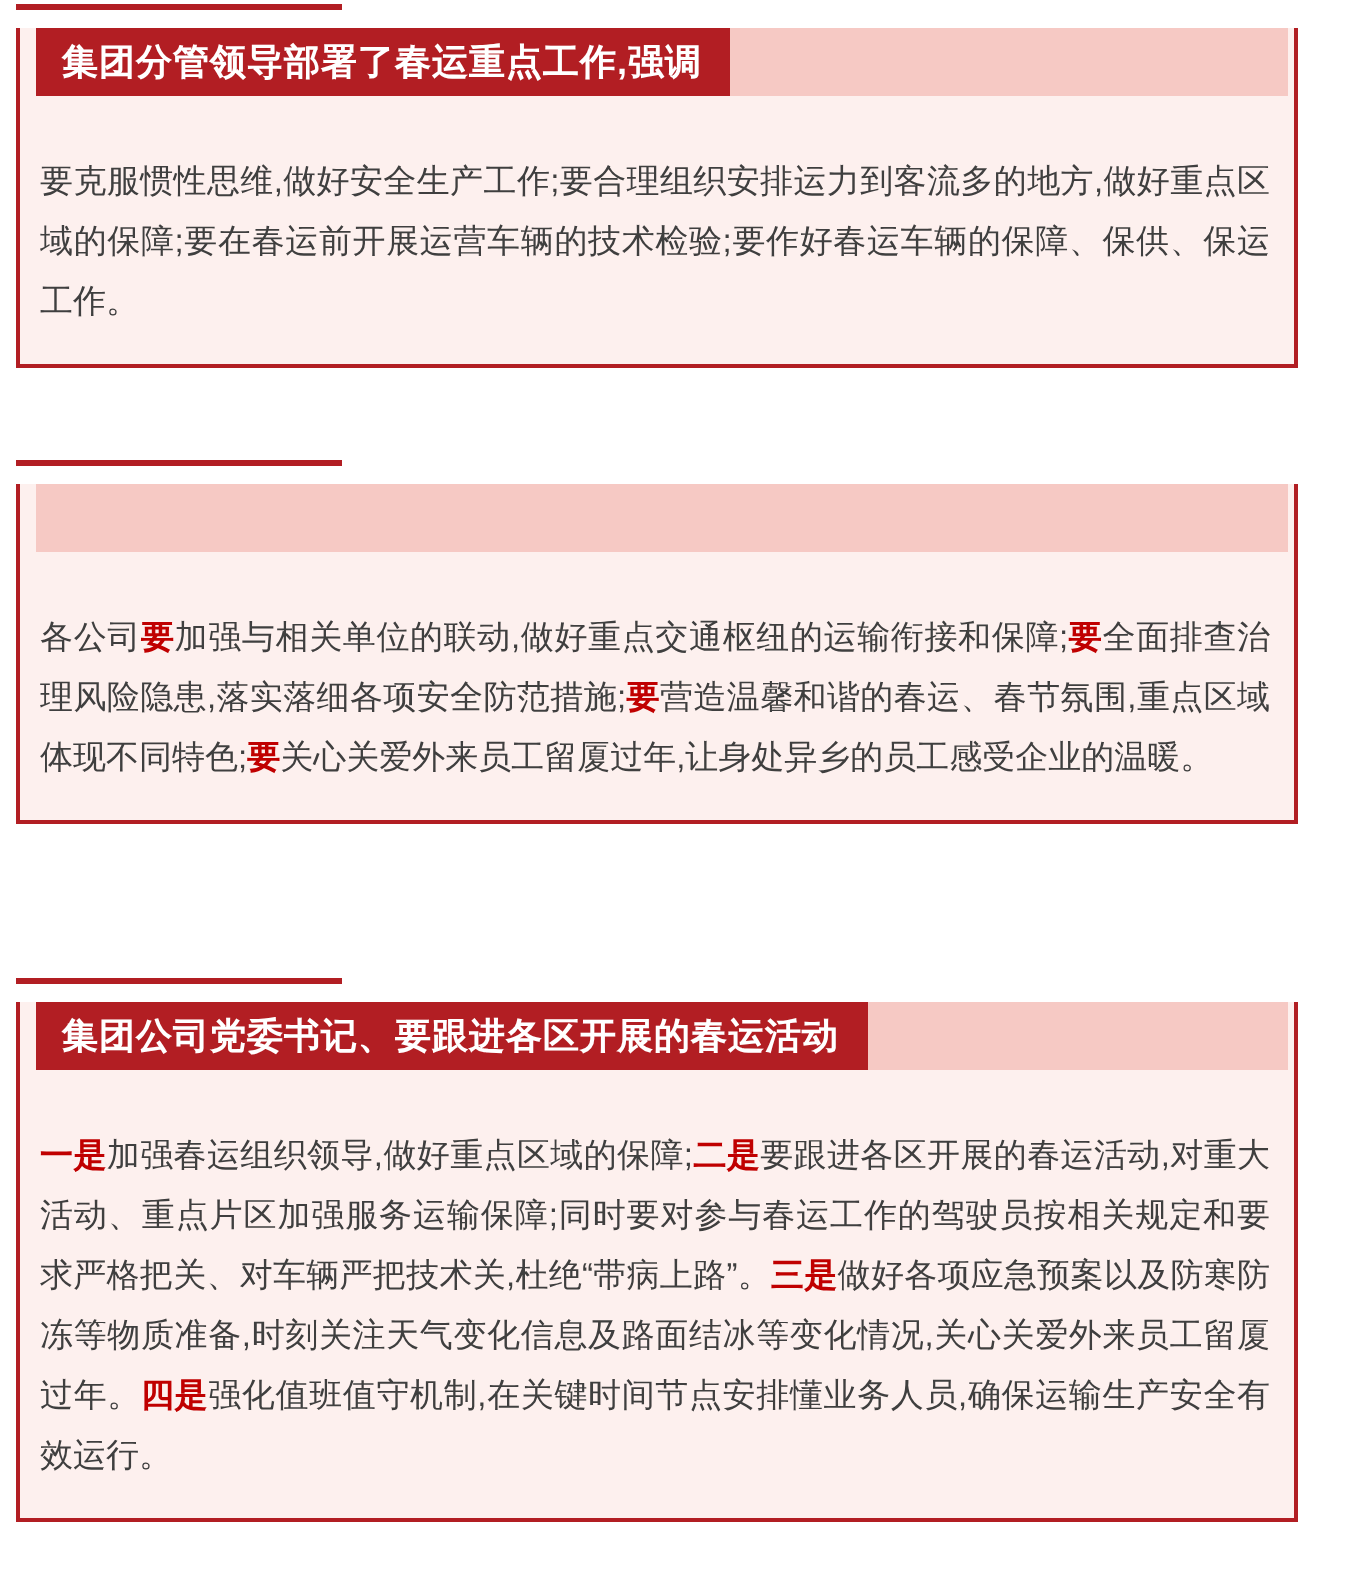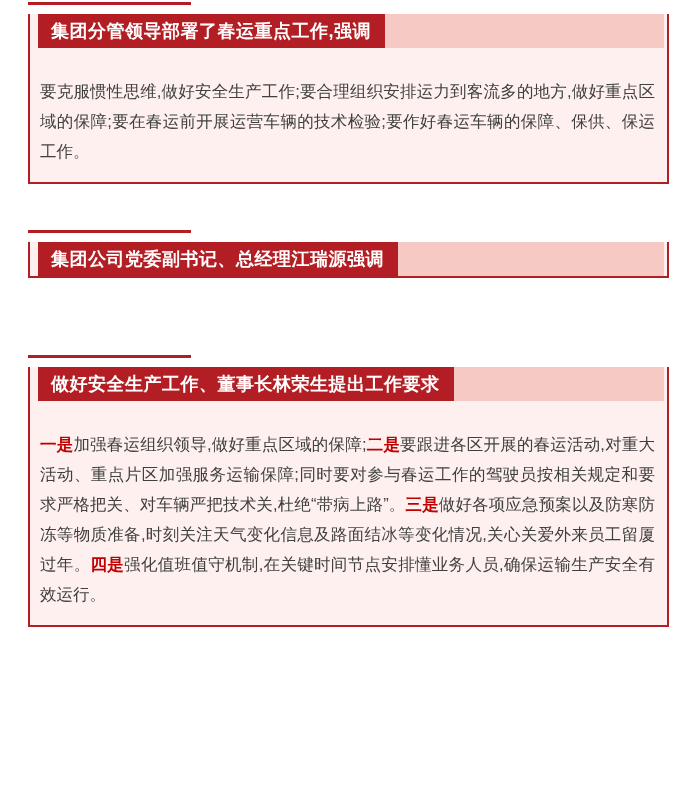--- a/index.html
+++ b/index.html
@@ -10,21 +10,20 @@
   }
   body {
     width: 686px;
     min-height: 785px;
   }
   .page {
     width: 654px;
     min-height: 785px;
     background: #ffffff;
     overflow: hidden;
-    padding-left: 20px;
   }
   .section {
     margin-left: 8px;
     margin-right: 5px;
   }
   .section.first  { margin-top: 2px; }
   .section.second { margin-top: 46px; }
   .section.third  { margin-top: 77px; }
   .topline {
     width: 163px;
@@ -85,34 +84,32 @@
         <div class="header-band"></div>
       </div>
       <div class="body-text"><span>要克服惯性思维,做好安全生产工作;要合理组织安排运力到客流多的地方,做好重点区域的保障;要在春运前开展运营车辆的技术检验;要作好春运车辆的保障、保供、保运工作。</span></div>
     </div>
   </div>
 
   <div class="section second">
     <div class="topline"></div>
     <div class="card">
       <div class="header-row">
-        <div class="title-banner">
-          <span>集团公司党委副书记、总经理江瑞源强调</span>
-        </div>
         <div class="header-band"></div>
       </div>
+      <div class="body-text"><span>各公司</span><span class="em">要</span><span>加强与相关单位的联动,做好重点交通枢纽的运输衔接和保障;</span><span class="em">要</span><span>全面排查治理风险隐患,落实落细各项安全防范措施;</span><span class="em">要</span><span>营造温馨和谐的春运、春节氛围,重点区域体现不同特色;</span><span class="em">要</span><span>关心关爱外来员工留厦过年,让身处异乡的员工感受企业的温暖。</span></div>
     </div>
   </div>
 
   <div class="section third">
     <div class="topline"></div>
     <div class="card">
       <div class="header-row">
         <div class="title-banner">
-          <span>做好安全生产工作、董事长林荣生提出工作要求</span>
+          <span>集团公司党委书记、要跟进各区开展的春运活动</span>
         </div>
         <div class="header-band"></div>
       </div>
       <div class="body-text"><span class="em">一是</span><span>加强春运组织领导,做好重点区域的保障;</span><span class="em">二是</span><span>要跟进各区开展的春运活动,对重大活动、重点片区加强服务运输保障;同时要对参与春运工作的驾驶员按相关规定和要求严格把关、对车辆严把技术关,杜绝“带病上路”。</span><span class="em">三是</span><span>做好各项应急预案以及防寒防冻等物质准备,时刻关注天气变化信息及路面结冰等变化情况,关心关爱外来员工留厦过年。</span><span class="em">四是</span><span>强化值班值守机制,在关键时间节点安排懂业务人员,确保运输生产安全有效运行。</span></div>
     </div>
   </div>
 
 </div>
 
 </body></html>

